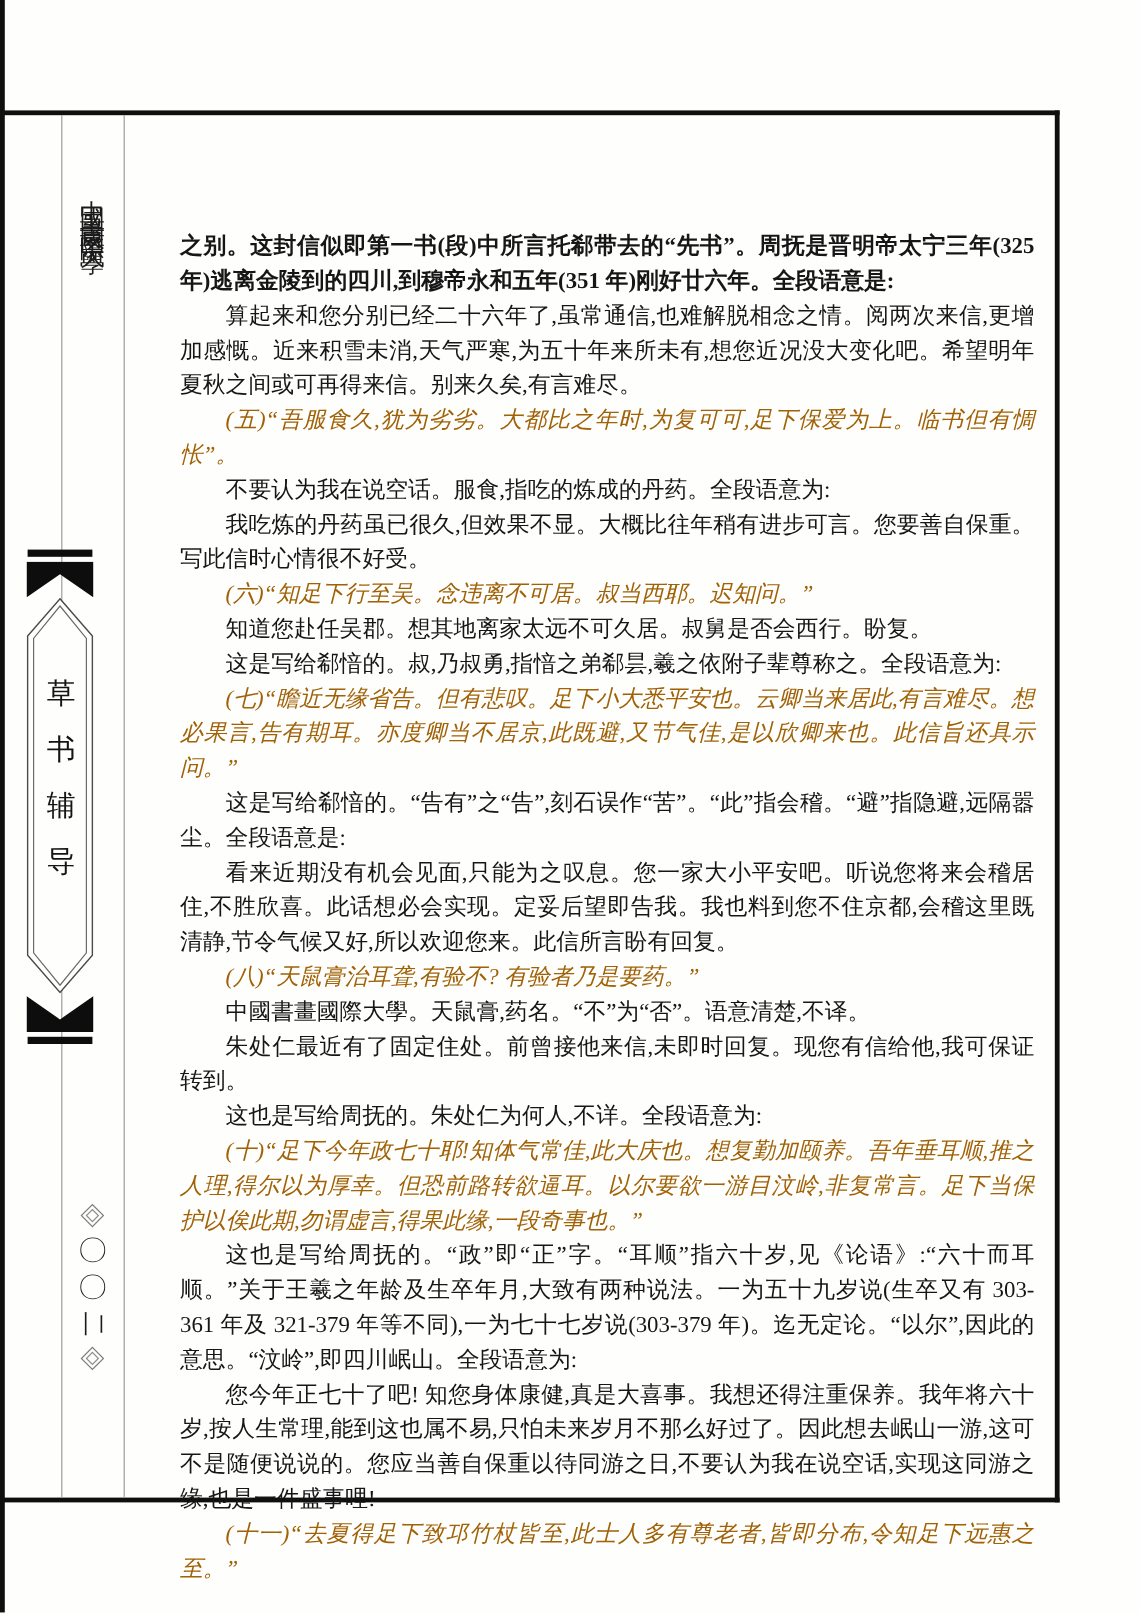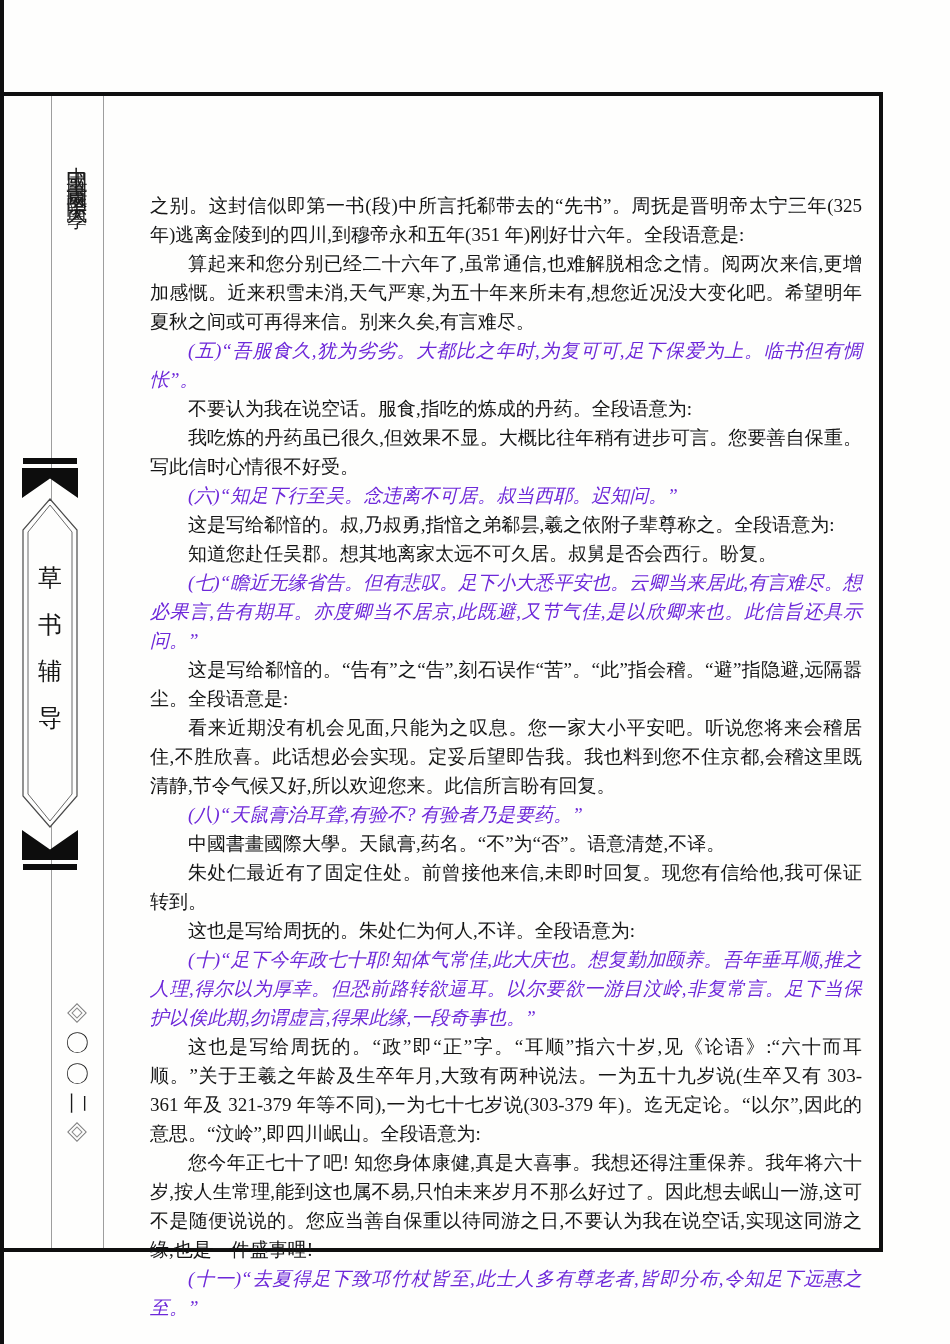--- a/index.html
+++ b/index.html
@@ -51,22 +51,22 @@
   .diamond::after{content:"";position:absolute;inset:2px;border:1px solid #8d8d8d;}
   .digit{font-size:24px;line-height:1;}
   .digit.rot{transform:rotate(90deg);font-size:21px;}
 
   
   .content{
     position:absolute;left:150px;top:191px;width:712px;
     font-size:19px;line-height:29px;text-align:justify;color:#161616;
   }
   .para{margin:0;text-indent:2em;}
-  .para.noindent{text-indent:0;}
-  .para.letter{font-style:italic;color:#6d28d9;}
+  .para.noindent{text-indent:0;font-weight:bold;}
+  .para.letter{font-style:italic;color:#a16207;}
 </style>
 </head>
 <body>
 
 <div class="page">
 
   <div class="spine"></div>
   <div class="frame-top"></div>
   <div class="frame-bottom"></div>
   <div class="frame-right"></div>
@@ -97,22 +97,22 @@
     <span class="diamond"></span>
   </div>
 
   <div class="content">
     <p class="para noindent">之别。这封信似即第一书(段)中所言托郗带去的“先书”。周抚是晋明帝太宁三年(325 年)逃离金陵到的四川,到穆帝永和五年(351 年)刚好廿六年。全段语意是:</p>
     <p class="para">算起来和您分别已经二十六年了,虽常通信,也难解脱相念之情。阅两次来信,更增加感慨。近来积雪未消,天气严寒,为五十年来所未有,想您近况没大变化吧。希望明年夏秋之间或可再得来信。别来久矣,有言难尽。</p>
     <p class="para letter">(五)“吾服食久,犹为劣劣。大都比之年时,为复可可,足下保爱为上。临书但有惆怅”。</p>
     <p class="para">不要认为我在说空话。服食,指吃的炼成的丹药。全段语意为:</p>
     <p class="para">我吃炼的丹药虽已很久,但效果不显。大概比往年稍有进步可言。您要善自保重。写此信时心情很不好受。</p>
     <p class="para letter">(六)“知足下行至吴。念违离不可居。叔当西耶。迟知问。”</p>
+    <p class="para">知道您赴任吴郡。想其地离家太远不可久居。叔舅是否会西行。盼复。</p>
     <p class="para">这是写给郗愔的。叔,乃叔勇,指愔之弟郗昙,羲之依附子辈尊称之。全段语意为:</p>
-    <p class="para">知道您赴任吴郡。想其地离家太远不可久居。叔舅是否会西行。盼复。</p>
     <p class="para letter">(七)“瞻近无缘省告。但有悲叹。足下小大悉平安也。云卿当来居此,有言难尽。想必果言,告有期耳。亦度卿当不居京,此既避,又节气佳,是以欣卿来也。此信旨还具示问。”</p>
     <p class="para">这是写给郗愔的。“告有”之“告”,刻石误作“苦”。“此”指会稽。“避”指隐避,远隔嚣尘。全段语意是:</p>
     <p class="para">看来近期没有机会见面,只能为之叹息。您一家大小平安吧。听说您将来会稽居住,不胜欣喜。此话想必会实现。定妥后望即告我。我也料到您不住京都,会稽这里既清静,节令气候又好,所以欢迎您来。此信所言盼有回复。</p>
     <p class="para letter">(八)“天鼠膏治耳聋,有验不? 有验者乃是要药。”</p>
     <p class="para">中國書畫國際大學。天鼠膏,药名。“不”为“否”。语意清楚,不译。</p>
     <p class="para">朱处仁最近有了固定住处。前曾接他来信,未即时回复。现您有信给他,我可保证转到。</p>
     <p class="para">这也是写给周抚的。朱处仁为何人,不详。全段语意为:</p>
     <p class="para letter">(十)“足下今年政七十耶!知体气常佳,此大庆也。想复勤加颐养。吾年垂耳顺,推之人理,得尔以为厚幸。但恐前路转欲逼耳。以尔要欲一游目汶岭,非复常言。足下当保护以俟此期,勿谓虚言,得果此缘,一段奇事也。”</p>
     <p class="para">这也是写给周抚的。“政”即“正”字。“耳顺”指六十岁,见《论语》:“六十而耳顺。”关于王羲之年龄及生卒年月,大致有两种说法。一为五十九岁说(生卒又有 303-361 年及 321-379 年等不同),一为七十七岁说(303-379 年)。迄无定论。“以尔”,因此的意思。“汶岭”,即四川岷山。全段语意为:</p>
     <p class="para">您今年正七十了吧! 知您身体康健,真是大喜事。我想还得注重保养。我年将六十岁,按人生常理,能到这也属不易,只怕未来岁月不那么好过了。因此想去岷山一游,这可不是随便说说的。您应当善自保重以待同游之日,不要认为我在说空话,实现这同游之缘,也是一件盛事哩!</p>

